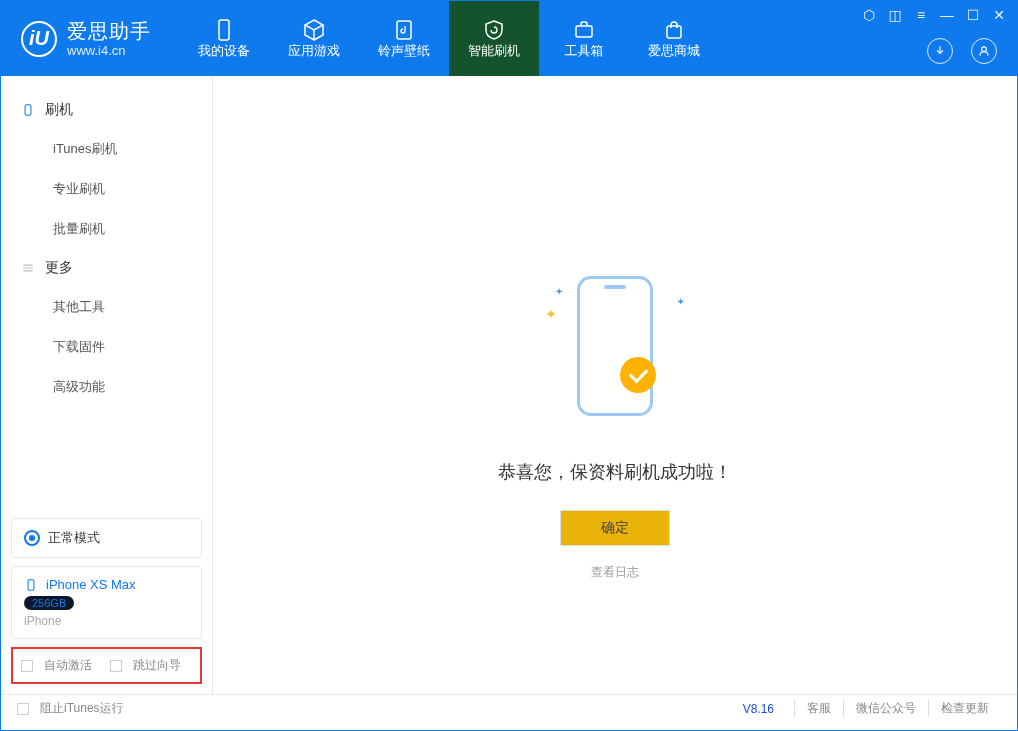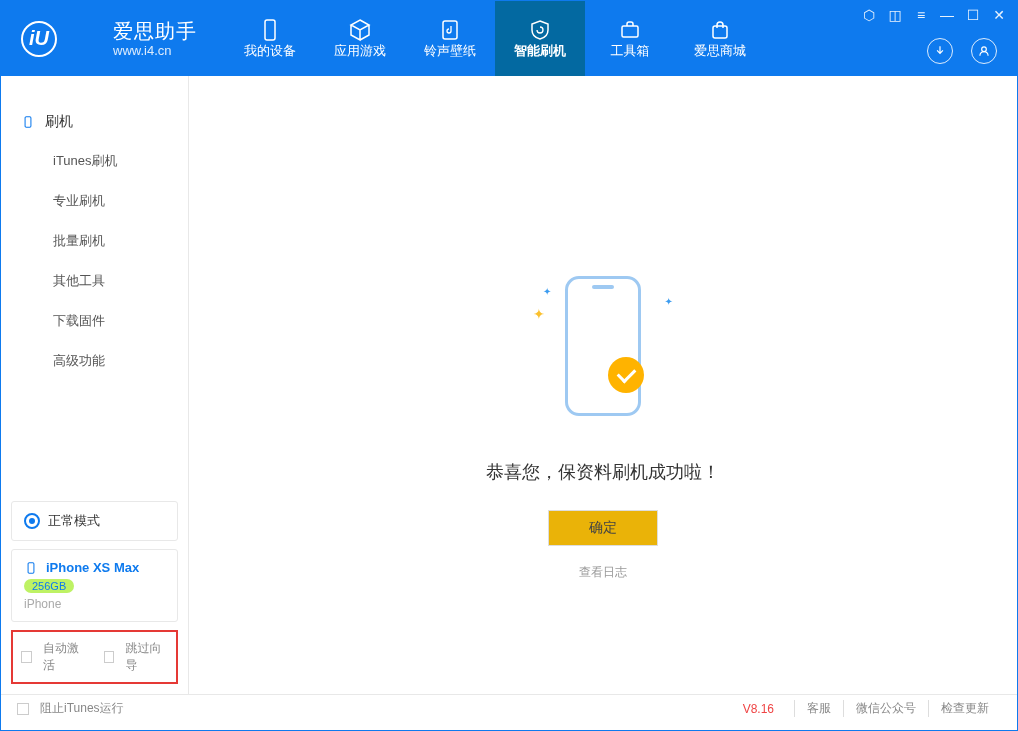--- a/index.html
+++ b/index.html
@@ -1,66 +1,66 @@
 <!DOCTYPE html>
 <html><head>
 <meta charset="utf-8">
 <style>
 * { margin: 0; padding: 0; box-sizing: border-box; }
 body { font-family: "Microsoft YaHei", sans-serif; font-size: 13px; color: #333; background: #fff; width: 1018px; height: 731px; overflow: hidden; border: 1px solid #0e7aee; }
 .header { background: #0e7aee; height: 75px; display: flex; align-items: stretch; color: #fff; position: relative; }
 .logo-area { display: flex; align-items: center; padding: 0 18px 0 20px; }
 .logo-icon { width: 36px; height: 36px; border: 2.5px solid #fff; border-radius: 50%; display: flex; align-items: center; justify-content: center; font-size: 20px; font-weight: bold; font-style: italic; margin-right: 10px; }
-.logo-text { line-height: 1.2; margin-left: 46px; }
+.logo-text { line-height: 1.2; }
 .logo-title { font-size: 20px; font-weight: 500; letter-spacing: 1px; }
 .logo-sub { font-size: 13px; opacity: .85; }
 .nav { display: flex; align-items: stretch; margin-left: 10px; }
 .nav-item { width: 90px; display: flex; flex-direction: column; align-items: center; justify-content: center; cursor: pointer; font-size: 13px; gap: 0; }
-.nav-item.active { background: #0369a1; font-weight: bold; }
+.nav-item.active { background: #14532d; }
 .nav-icon { width: 24px; height: 24px; fill: #fff; stroke: #fff; }
 .titlebar-controls { position: absolute; right: 10px; top: 6px; display: flex; gap: 10px; font-size: 14px; }
 .tbc { cursor: pointer; opacity: .9; width: 16px; text-align: center; }
 .right-icons { position: absolute; right: 20px; bottom: 12px; display: flex; gap: 18px; }
 .circ-icon { width: 26px; height: 26px; border: 1.5px solid rgba(255,255,255,.85); border-radius: 50%; display: flex; align-items: center; justify-content: center; cursor: pointer; }
 .circ-icon svg { fill: #fff; stroke: #fff; }
 .body-area { display: flex; height: 618px; }
-.sidebar { width: 188px; border-right: 1px solid #e8e8e8; display: flex; flex-direction: column; padding-top: 27px; }
+.sidebar { width: 212px; border-right: 1px solid #e8e8e8; display: flex; flex-direction: column; padding-top: 15px; }
 .side-group-header { display: flex; align-items: center; padding: 10px 20px; font-size: 14px; color: #333; }
 .side-group-header svg { margin-right: 10px; }
 .side-sub { padding: 11px 10px 11px 52px; font-size: 13px; color: #555; cursor: pointer; }
 .side-sub.active { color: #0e7aee; }
 .side-spacer { flex: 1; }
 .mode-panel, .device-panel { margin: 0 10px 8px; padding: 10px 12px; border: 1px solid #e8e8e8; border-radius: 3px; font-size: 13px; }
 .mode-panel { display: flex; align-items: center; gap: 8px; color: #333; }
 .mode-dot { width: 16px; height: 16px; border: 2px solid #0e7aee; border-radius: 50%; display: flex; align-items: center; justify-content: center; }
 .mode-dot::after { content: ''; width: 6px; height: 6px; background: #0e7aee; border-radius: 50%; }
 .device-panel { color: #0e7aee; }
-.device-name { font-weight: 700; display: flex; align-items: center; gap: 8px; }
-.device-cap { margin-top: 4px; display: inline-block; background: #bef264; color: #0e7aee; font-size: 11px; padding: 1px 8px; border-radius: 8px; }
+.device-name { font-weight: 400; display: flex; align-items: center; gap: 8px; }
+.device-cap { margin-top: 4px; display: inline-block; background: #0f172a; color: #0e7aee; font-size: 11px; padding: 1px 8px; border-radius: 8px; }
 .device-type { margin-top: 4px; color: #aaa; font-size: 12px; }
 .checkbox-row { margin: 0 10px 10px; padding: 8px 8px; border: 2px solid #e53935; display: flex; gap: 18px; font-size: 12px; color: #888; }
 .cb { display: flex; align-items: center; gap: 11px; cursor: pointer; }
 .cb-box { width: 12px; height: 12px; border: 1px solid #ccc; }
 .main { flex: 1; position: relative; display: flex; flex-direction: column; align-items: center; padding-top: 200px; }
 .success-illus { position: relative; width: 120px; height: 160px; }
 .phone-shape { width: 76px; height: 140px; border: 3px solid #9ec9f2; border-radius: 14px; margin: 0 auto; position: relative; }
 .phone-shape::before { content: ''; position: absolute; top: 6px; left: 50%; transform: translateX(-50%); width: 22px; height: 4px; background: #9ec9f2; border-radius: 2px; }
 .check-badge { position: absolute; right: -6px; bottom: 20px; width: 36px; height: 36px; background: #ffb300; border-radius: 50%; display: flex; align-items: center; justify-content: center; }
 .check-badge::after { content: ''; width: 14px; height: 8px; border-left: 3px solid #fff; border-bottom: 3px solid #fff; transform: rotate(-45deg); margin-top: -4px; }
 .sparkle { position: absolute; color: #ffb300; font-size: 14px; }
 .s1 { left: -10px; top: 30px; color: #fbc02d; }
 .s2 { left: 0px; top: 10px; color: #3c9cf0; font-size: 10px; }
 .s3 { right: -10px; top: 20px; color: #3c9cf0; font-size: 10px; }
 .success-text { margin-top: 24px; font-size: 18px; color: #333; }
 .ok-btn { margin-top: 26px; border: 1px solid #ddd; background: #eab308; padding: 8px 40px; font-size: 14px; cursor: pointer; color: #444; }
 .log-link { margin-top: 18px; font-size: 12px; color: #999; cursor: pointer; text-decoration: none; }
 .footer { height: 28px; border-top: 1px solid #e8e8e8; display: flex; align-items: center; padding: 0 16px; font-size: 12px; color: #888; }
 .footer .cb { color: #888; }
 .footer-spacer { flex: 1; }
-.footer-ver { color: #ef4444; margin-right: 20px; }
+.footer-ver { color: #1d4ed8; margin-right: 20px; }
 .footer-link { color: #888; cursor: pointer; padding: 0 12px; border-left: 1px solid #ddd; }
 .footer-link:first-of-type { border-left: 1px solid #ddd; }
 </style>
 </head>
 <body>
 
 <div class="header">
   <div class="logo-area">
     <div class="logo-icon">iU</div>
     <div class="logo-text">
@@ -138,20 +138,26 @@
     <div class="side-group-header">
       <svg width="14" height="14" viewBox="0 0 24 24">
           <rect x="7" y="3" width="10" height="18" rx="2" fill="none" stroke="#0e7aee" stroke-width="1.8"></rect>
         </svg>
       <span>刷机</span>
     </div>
     <div class="side-sub">iTunes刷机</div>
     <div class="side-sub">专业刷机</div>
     <div class="side-sub">批量刷机</div>
 
+    <div class="side-group-header">
+      <svg width="14" height="14" viewBox="0 0 24 24">
+          <path d="M4 7 h16 M4 12 h16 M4 17 h16" stroke="#bbb" stroke-width="2"></path>
+        </svg>
+      <span>更多</span>
+    </div>
     <div class="side-sub">其他工具</div>
     <div class="side-sub">下载固件</div>
     <div class="side-sub">高级功能</div>
 
     <div class="side-spacer"></div>
 
     <div class="mode-panel">
       <span class="mode-dot"></span>
       <span>正常模式</span>
     </div>

